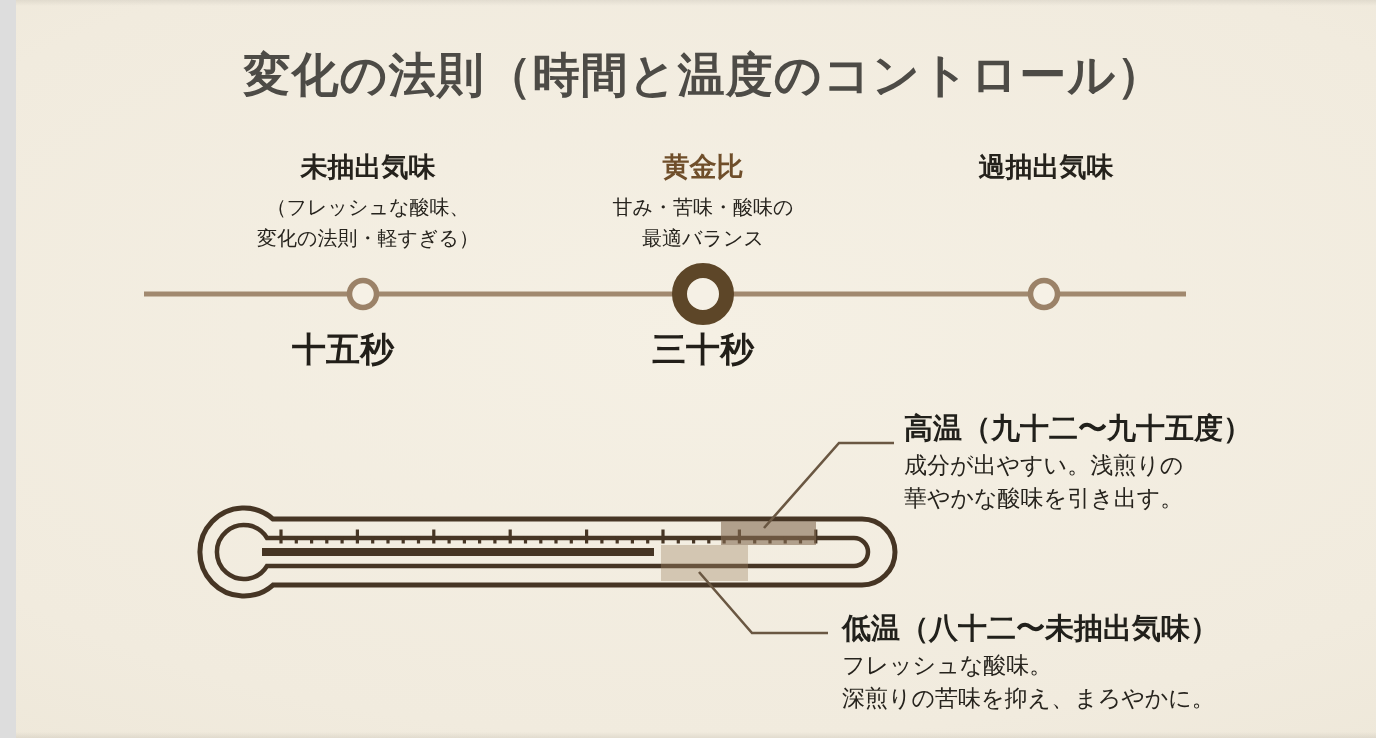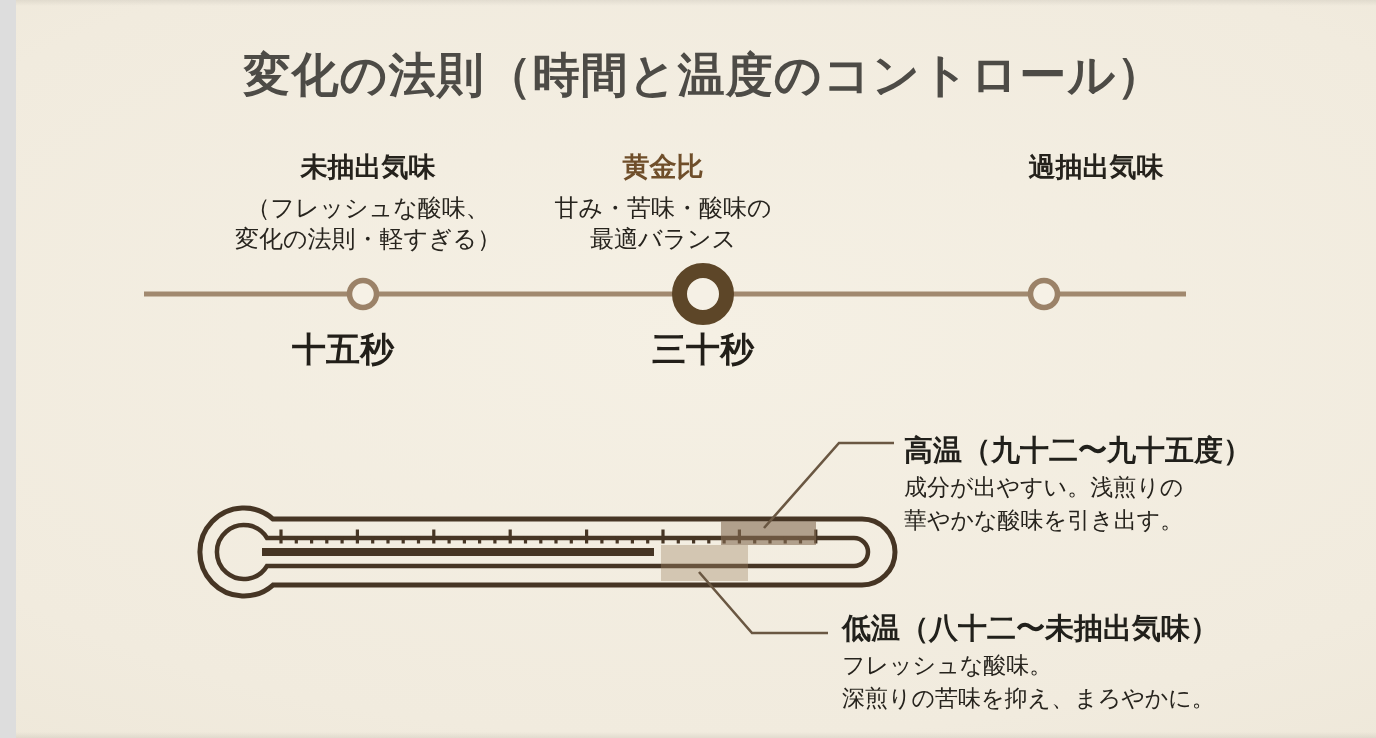--- a/index.html
+++ b/index.html
@@ -26,21 +26,21 @@
     font-size: 47px; font-weight: 600; letter-spacing: 1px;
     color: #4d4b46;
   }
 
   .stage-col {
     top: 150px; transform: translateX(-50%);
     text-align: center; white-space: nowrap;
   }
   .stage-heading { font-size: 27px; font-weight: 700; line-height: 34px; color: #25221c; }
   .stage-heading.golden { color: #6f4e2a; }
-  .stage-desc { font-size: 24px; line-height: 31px; margin-top: 8px; color: #27241e; }
+  .stage-desc { font-size: 20px; line-height: 31px; margin-top: 8px; color: #27241e; }
 
   .time-label {
     top: 327px; transform: translateX(-50%);
     font-size: 34px; font-weight: 700; white-space: nowrap; color: #221f19;
   }
 
   .thermo-note { white-space: nowrap; }
   .note-heading { font-size: 29px; font-weight: 700; line-height: 36px; color: #21201b; }
   .note-body { font-size: 23px; line-height: 33px; margin-top: 5px; color: #26231d; font-family: Liberation Mono, monospace; }
 </style>
@@ -75,36 +75,36 @@
   <div class="abs text-layer page-title">変化の法則（時間と温度のコントロール）</div>
 
   <div class="abs text-layer stage-col" style="left:352px;">
     <div class="stage-heading">未抽出気味</div>
     <div class="stage-desc">
       <div>（フレッシュな酸味、</div>
       <div>変化の法則・軽すぎる）</div>
     </div>
   </div>
 
-  <div class="abs text-layer stage-col" style="left:647px;">
+  <div class="abs text-layer stage-col" style="left:687px;">
     <div class="stage-heading golden">黄金比</div>
     <div class="stage-desc">
       <div>甘み・苦味・酸味の</div>
       <div>最適バランス</div>
     </div>
   </div>
 
-  <div class="abs text-layer stage-col" style="left:1080px;">
+  <div class="abs text-layer stage-col" style="left:1030px;">
     <div class="stage-heading">過抽出気味</div>
   </div>
 
   <div class="abs text-layer time-label" style="left:687px;">三十秒</div>
   <div class="abs text-layer time-label" style="left:327px;">十五秒</div>
 
-  <div class="abs text-layer thermo-note" style="left:888px; top:432px;">
+  <div class="abs text-layer thermo-note" style="left:888px; top:410px;">
     <div class="note-heading">高温（九十二〜九十五度）</div>
     <div class="note-body">
       <div>成分が出やすい。浅煎りの</div>
       <div>華やかな酸味を引き出す。</div>
     </div>
   </div>
 
   <div class="abs text-layer thermo-note" style="left:826px; top:610px;">
     <div class="note-heading">低温（八十二〜未抽出気味）</div>
     <div class="note-body">

